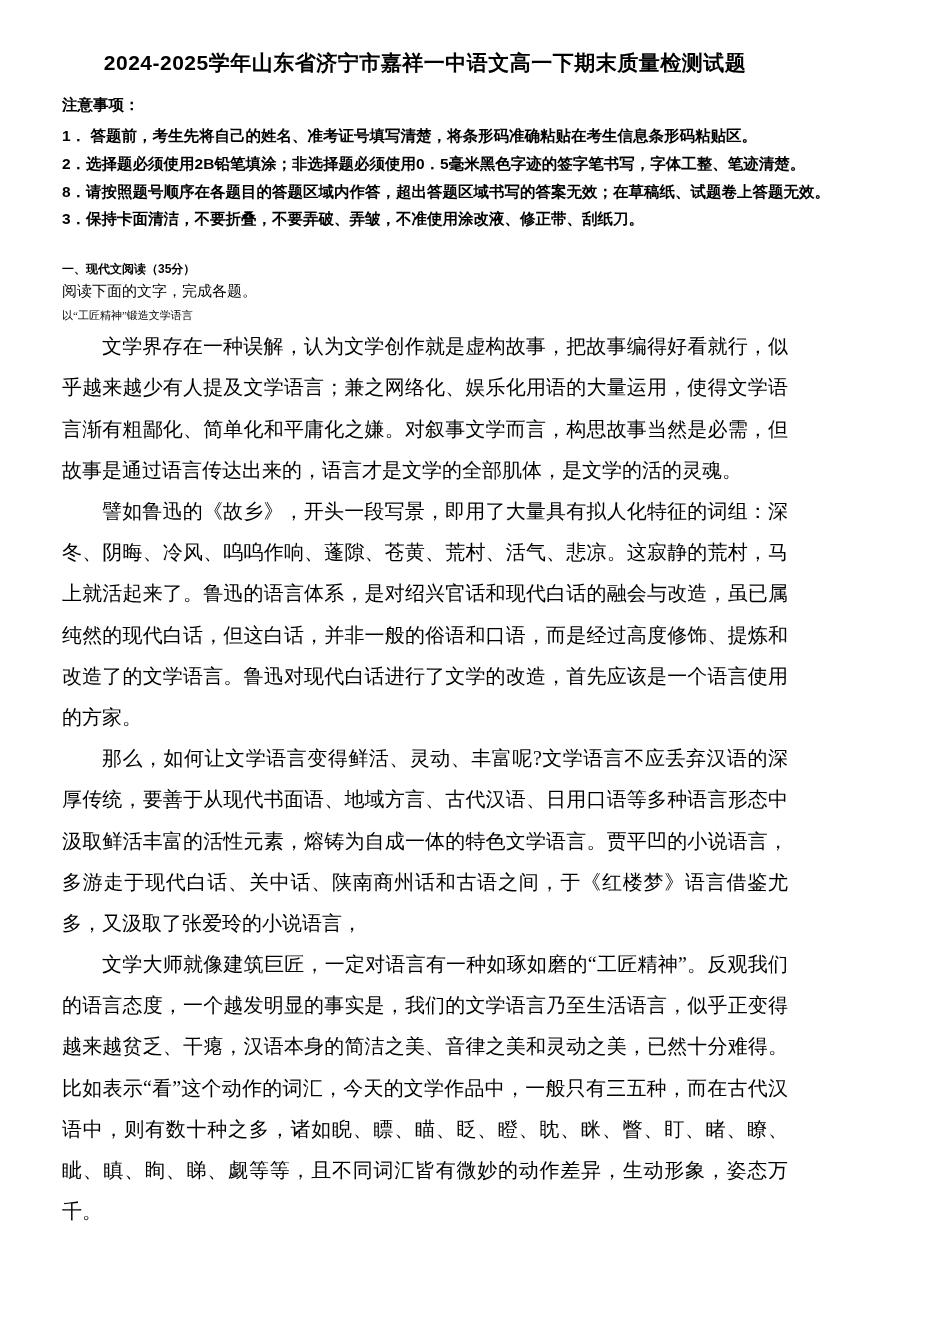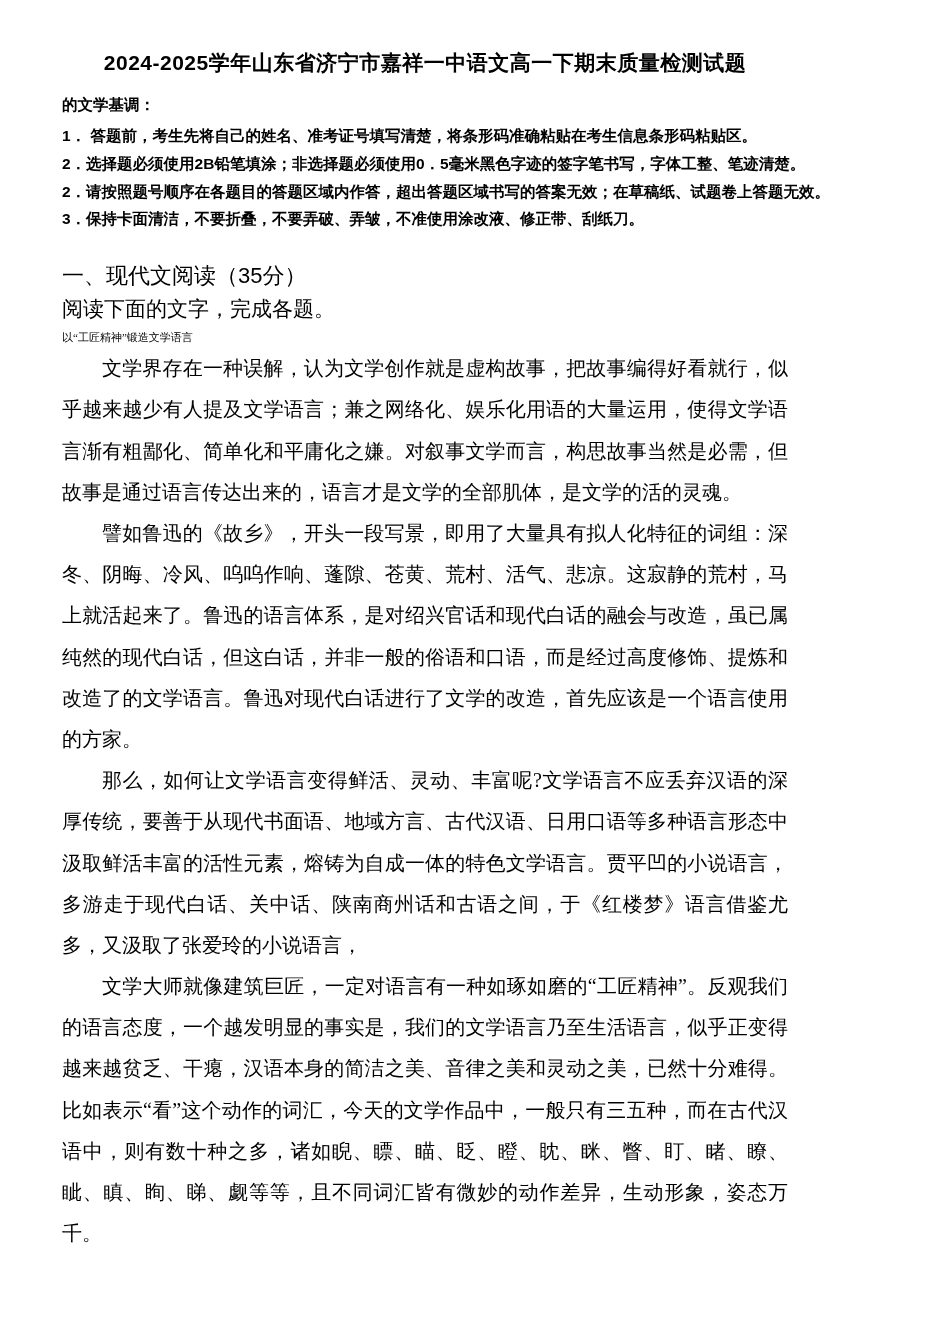--- a/index.html
+++ b/index.html
@@ -42,27 +42,27 @@
   }
   .notice-list li {
     font-family: "Liberation Sans", sans-serif;
     font-weight: bold;
     font-size: 15.5px;
     line-height: 1.78;
     white-space: nowrap;
   }
   .section-heading {
     font-family: "Liberation Sans", sans-serif;
-    font-weight: normal;
-    font-size: 22px;
+    font-weight: bold;
+    font-size: 12px;
     margin: 28px 0 4px 0;
   }
   .sub-line {
     font-family: Liberation Serif, serif;
-    font-size: 21px;
+    font-size: 15px;
     margin: 2px 0 6px 0;
   }
   .article-title {
     font-size: 11px;
     margin: 6px 0 2px 0;
     line-height: 1.6;
   }
   .para {
     font-size: 20px;
     line-height: 2.06;
@@ -75,25 +75,25 @@
     margin-top: 2px;
   }
 </style>
 </head>
 <body>
 
 <div class="page">
 
   <h1 class="doc-title">2024-2025学年山东省济宁市嘉祥一中语文高一下期末质量检测试题</h1>
 
-  <div class="notice-heading">的文学基调：</div>
+  <div class="notice-heading">注意事项：</div>
   <ul class="notice-list">
     <li>1．  答题前，考生先将自己的姓名、准考证号填写清楚，将条形码准确粘贴在考生信息条形码粘贴区。</li>
     <li>2．选择题必须使用2B铅笔填涂；非选择题必须使用0．5毫米黑色字迹的签字笔书写，字体工整、笔迹清楚。</li>
-    <li>2．请按照题号顺序在各题目的答题区域内作答，超出答题区域书写的答案无效；在草稿纸、试题卷上答题无效。</li>
+    <li>8．请按照题号顺序在各题目的答题区域内作答，超出答题区域书写的答案无效；在草稿纸、试题卷上答题无效。</li>
     <li>3．保持卡面清洁，不要折叠，不要弄破、弄皱，不准使用涂改液、修正带、刮纸刀。</li>
   </ul>
 
   <div class="section-heading">一、现代文阅读（35分）</div>
   <div class="sub-line">阅读下面的文字，完成各题。</div>
   <div class="article-title">以“工匠精神”锻造文学语言</div>
 
   <p class="para first-body">文学界存在一种误解，认为文学创作就是虚构故事，把故事编得好看就行，似乎越来越少有人提及文学语言；兼之网络化、娱乐化用语的大量运用，使得文学语言渐有粗鄙化、简单化和平庸化之嫌。对叙事文学而言，构思故事当然是必需，但故事是通过语言传达出来的，语言才是文学的全部肌体，是文学的活的灵魂。</p>
   <p class="para">譬如鲁迅的《故乡》，开头一段写景，即用了大量具有拟人化特征的词组：深冬、阴晦、冷风、呜呜作响、蓬隙、苍黄、荒村、活气、悲凉。这寂静的荒村，马上就活起来了。鲁迅的语言体系，是对绍兴官话和现代白话的融会与改造，虽已属纯然的现代白话，但这白话，并非一般的俗语和口语，而是经过高度修饰、提炼和改造了的文学语言。鲁迅对现代白话进行了文学的改造，首先应该是一个语言使用的方家。</p>
   <p class="para">那么，如何让文学语言变得鲜活、灵动、丰富呢?文学语言不应丢弃汉语的深厚传统，要善于从现代书面语、地域方言、古代汉语、日用口语等多种语言形态中汲取鲜活丰富的活性元素，熔铸为自成一体的特色文学语言。贾平凹的小说语言，多游走于现代白话、关中话、陕南商州话和古语之间，于《红楼梦》语言借鉴尤多，又汲取了张爱玲的小说语言，</p>

